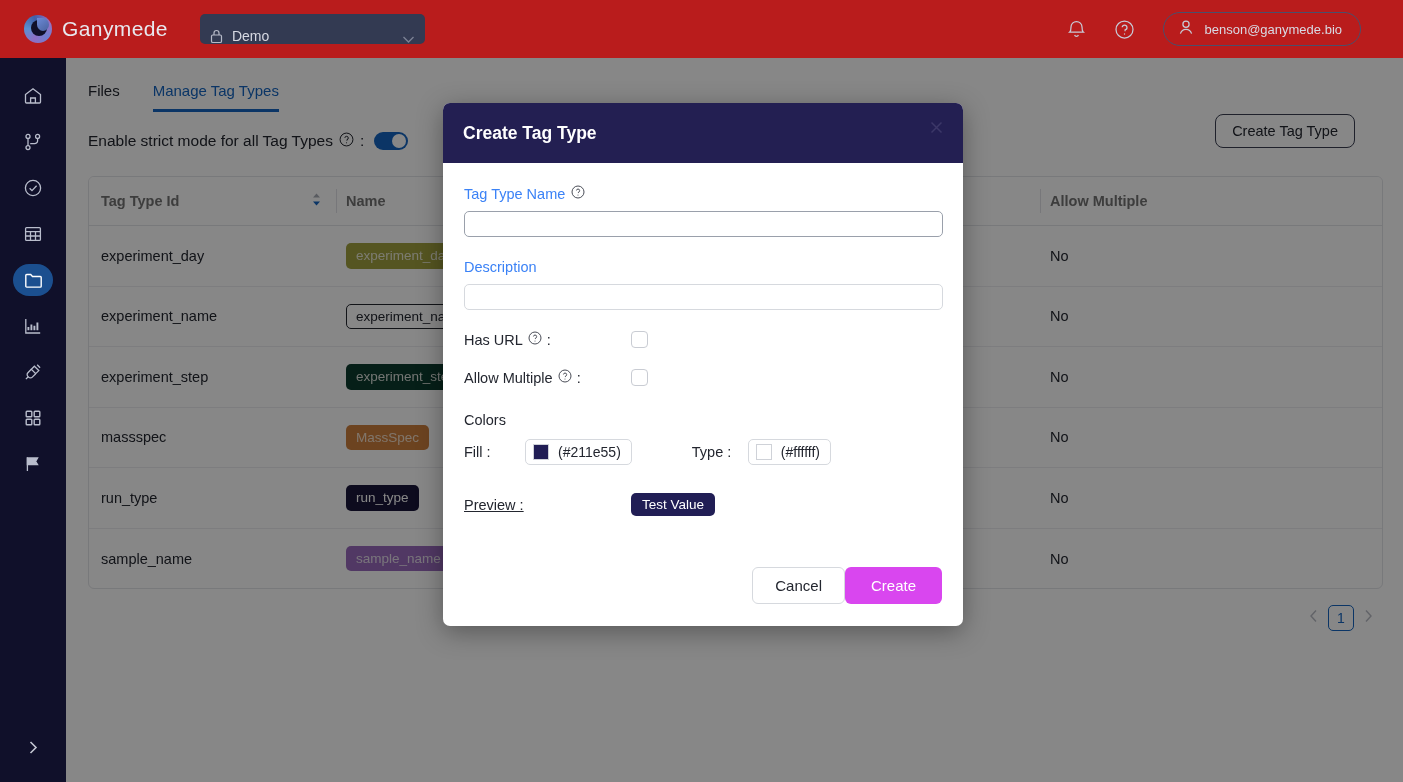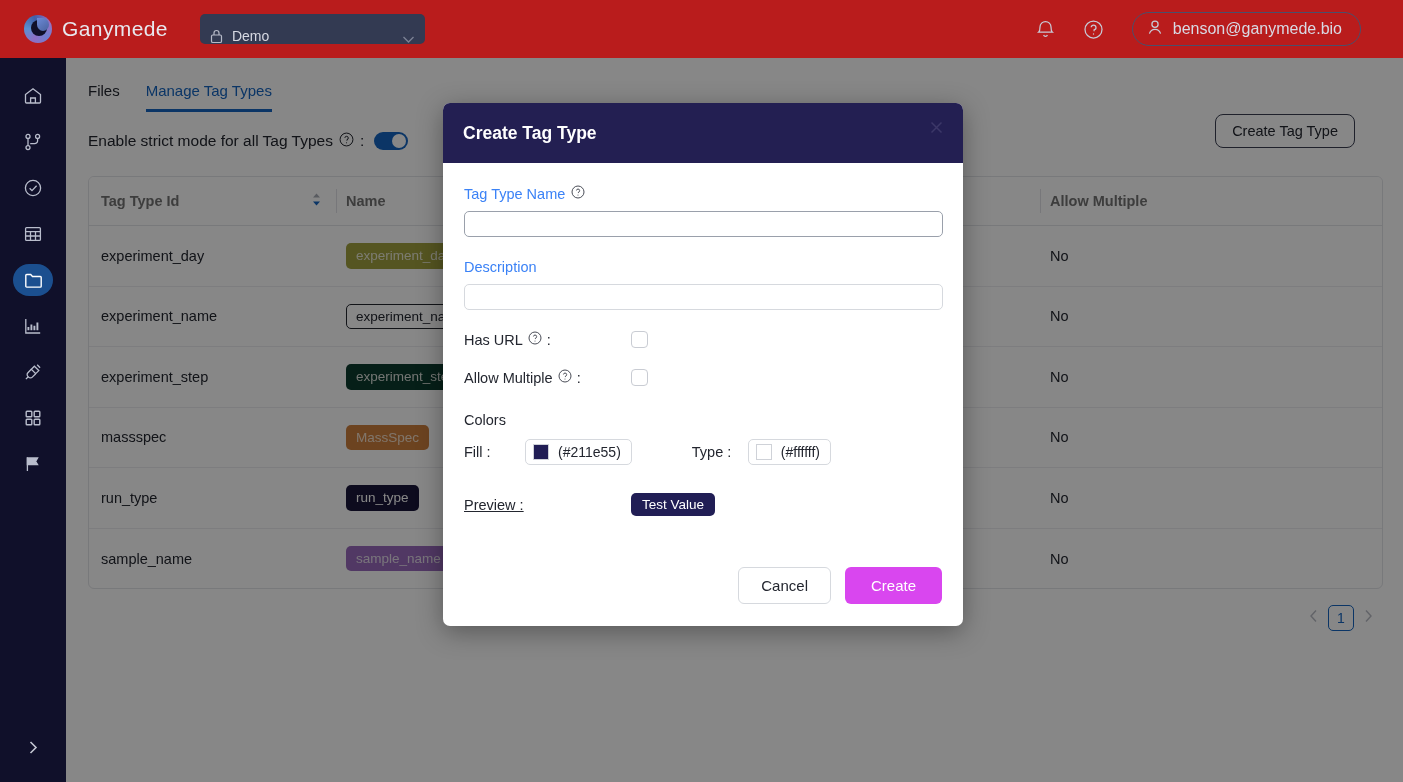--- a/index.html
+++ b/index.html
@@ -49,21 +49,21 @@
   .env-select .label { flex: 1; }
   .env-select .chev { opacity: .6; display: flex; }
   .topbar-right {
     margin-left: auto; display: flex; align-items: center; margin-right: 42px; gap: 28px;
   }
   .ic-btn { display: flex; align-items: center; justify-content: center; cursor: pointer; }
   .user-pill {
     display: flex; align-items: center; gap: 10px;
     border: 1px solid #4a4f6b; border-radius: 20px;
     height: 34px; padding: 0 18px 0 14px;
-    color: #d8dae4; font-size: 16px;
+    color: #d8dae4; font-size: 13px;
   }
 
   
   .sidebar {
     position: absolute; left: 0; top: 58px; width: 66px; height: 724px;
     background: #10102a; z-index: 40;
     display: flex; flex-direction: column; align-items: center;
     padding-top: 22px;
   }
   .side-ic {
@@ -78,21 +78,21 @@
     color: #c3c6d2; cursor: pointer;
   }
 
   
   .main {
     position: absolute; left: 66px; top: 58px; width: 1337px; height: 724px;
     background: #ffffff;
     border-top-left-radius: 10px;
   }
   .tabs {
-    display: flex; align-items: flex-end; gap: 26px;
+    display: flex; align-items: flex-end; gap: 33px;
     padding: 18px 0 0 22px; height: 54px;
   }
   .tab {
     font-size: 15px; color: #23262f; padding-bottom: 10px; cursor: pointer;
     border-bottom: 3px solid transparent;
   }
   .tab.active { color: #1565c0; border-bottom-color: #1565c0; }
 
   .strictrow {
     display: flex; align-items: center; padding-left: 22px; height: 58px;
@@ -192,21 +192,21 @@
     display: flex; align-items: center; gap: 9px;
     border: 1px solid #d6d9de; border-radius: 5px; padding: 4px 10px 4px 7px;
     font-size: 14px; color: #23262f; cursor: pointer;
   }
   .swatch { width: 16px; height: 16px; border: 1px solid #cfd2d8; }
   .text-lbl { margin-left: 60px; width: 56px; font-size: 14.5px; color: #23262f; }
   .preview-row { display: flex; align-items: center; margin-top: 28px; }
   .preview-row .lbl { font-size: 14.5px; color: #23262f; width: 167px; text-decoration: underline; }
   .preview-chip { border-radius: 5px; padding: 4px 11px; font-size: 13.5px; }
   .modal-foot {
-    display: flex; justify-content: flex-end; gap: 14px;
+    display: flex; justify-content: flex-end; 
     padding: 0 21px 22px 0;
   }
   .btn {
     border-radius: 6px; font-size: 15px; padding: 9px 22px; cursor: pointer;
     font-family: "Liberation Sans", sans-serif;
   }
   .btn-cancel { border: 1px solid #d6d9de; background: #fff; color: #23262f; }
   .btn-create { border: none; background: #d946ef; color: #fff; padding: 10px 26px; }
 </style>
 </head>

